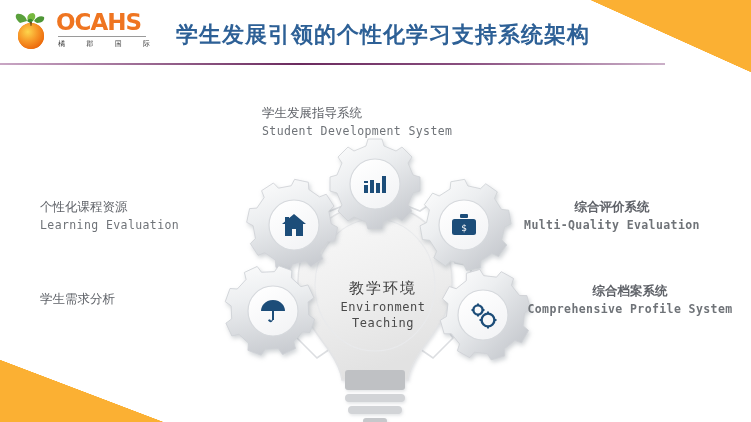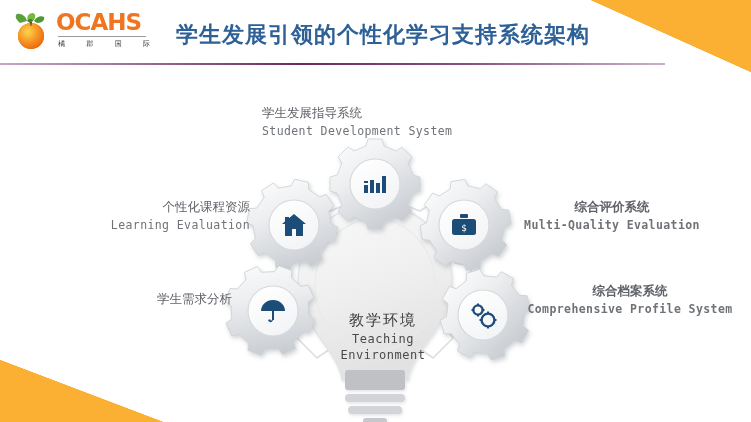--- a/index.html
+++ b/index.html
@@ -49,36 +49,36 @@
 
   
   .diagram{position:absolute;left:0;top:70px;width:751px;height:352px;}
   .svg-stage{position:absolute;left:0;top:0;width:751px;height:352px;}
 
   
   .lbl{position:absolute;color:#6f7378;line-height:1.5;}
   .lbl .cn{font-size:12.5px;color:#5f6268;font-family:"DejaVu Sans",sans-serif;white-space:nowrap;}
   .lbl .en{font-size:11.5px;color:#6f7378;font-family:"DejaVu Sans Mono","Liberation Mono",monospace;letter-spacing:.4px;white-space:nowrap;}
   .lbl.right{text-align:center;font-weight:bold;}
-  .lbl.left{text-align:right;}
+  .lbl.left{text-align:left;}
   .lbl.center{text-align:left;}
 
   #lbl-top{left:262px;top:34px;width:225px;}
   #lbl-ul{left:40px;top:128px;width:210px;}
   #lbl-ll{left:40px;top:220px;width:192px;}
   #lbl-ur{left:497px;top:128px;width:230px;}
   #lbl-lr{left:515px;top:212px;width:230px;}
 
   .center-label{
     position:absolute;left:318px;top:207px;width:130px;text-align:center;
     pointer-events:none;
   }
   .center-label .cn{
     font-size:15px;color:#3b3b3b;font-family:"DejaVu Sans",sans-serif;
-    letter-spacing:2px;line-height:22px;margin-top:32px;
+    letter-spacing:2px;line-height:22px;
   }
   .center-label .en{
     font-size:12px;color:#4a4a4a;
     font-family:"DejaVu Sans Mono","Liberation Mono",monospace;
     line-height:16px;letter-spacing:.5px;
   }
 </style>
 </head>
 <body>
 
@@ -253,22 +253,22 @@
             <line x1="5" y1="11.2" x2="5" y2="13.5"></line>
             <line x1="-3.5" y1="5" x2="-1.2" y2="5"></line>
             <line x1="11.2" y1="5" x2="13.5" y2="5"></line>
           </g>
         </g>
       </g>
     </svg>
 
     <div class="center-label">
       <div class="cn">教学环境</div>
+      <div class="en">Environment</div>
       <div class="en">Teaching</div>
-      <div class="en">Environment</div>
     </div>
 
     <div class="lbl center" id="lbl-top">
       <div class="cn">学生发展指导系统</div>
       <div class="en">Student Development System</div>
     </div>
 
     <div class="lbl left" id="lbl-ul">
       <div class="cn">个性化课程资源</div>
       <div class="en">Learning Evaluation</div>

